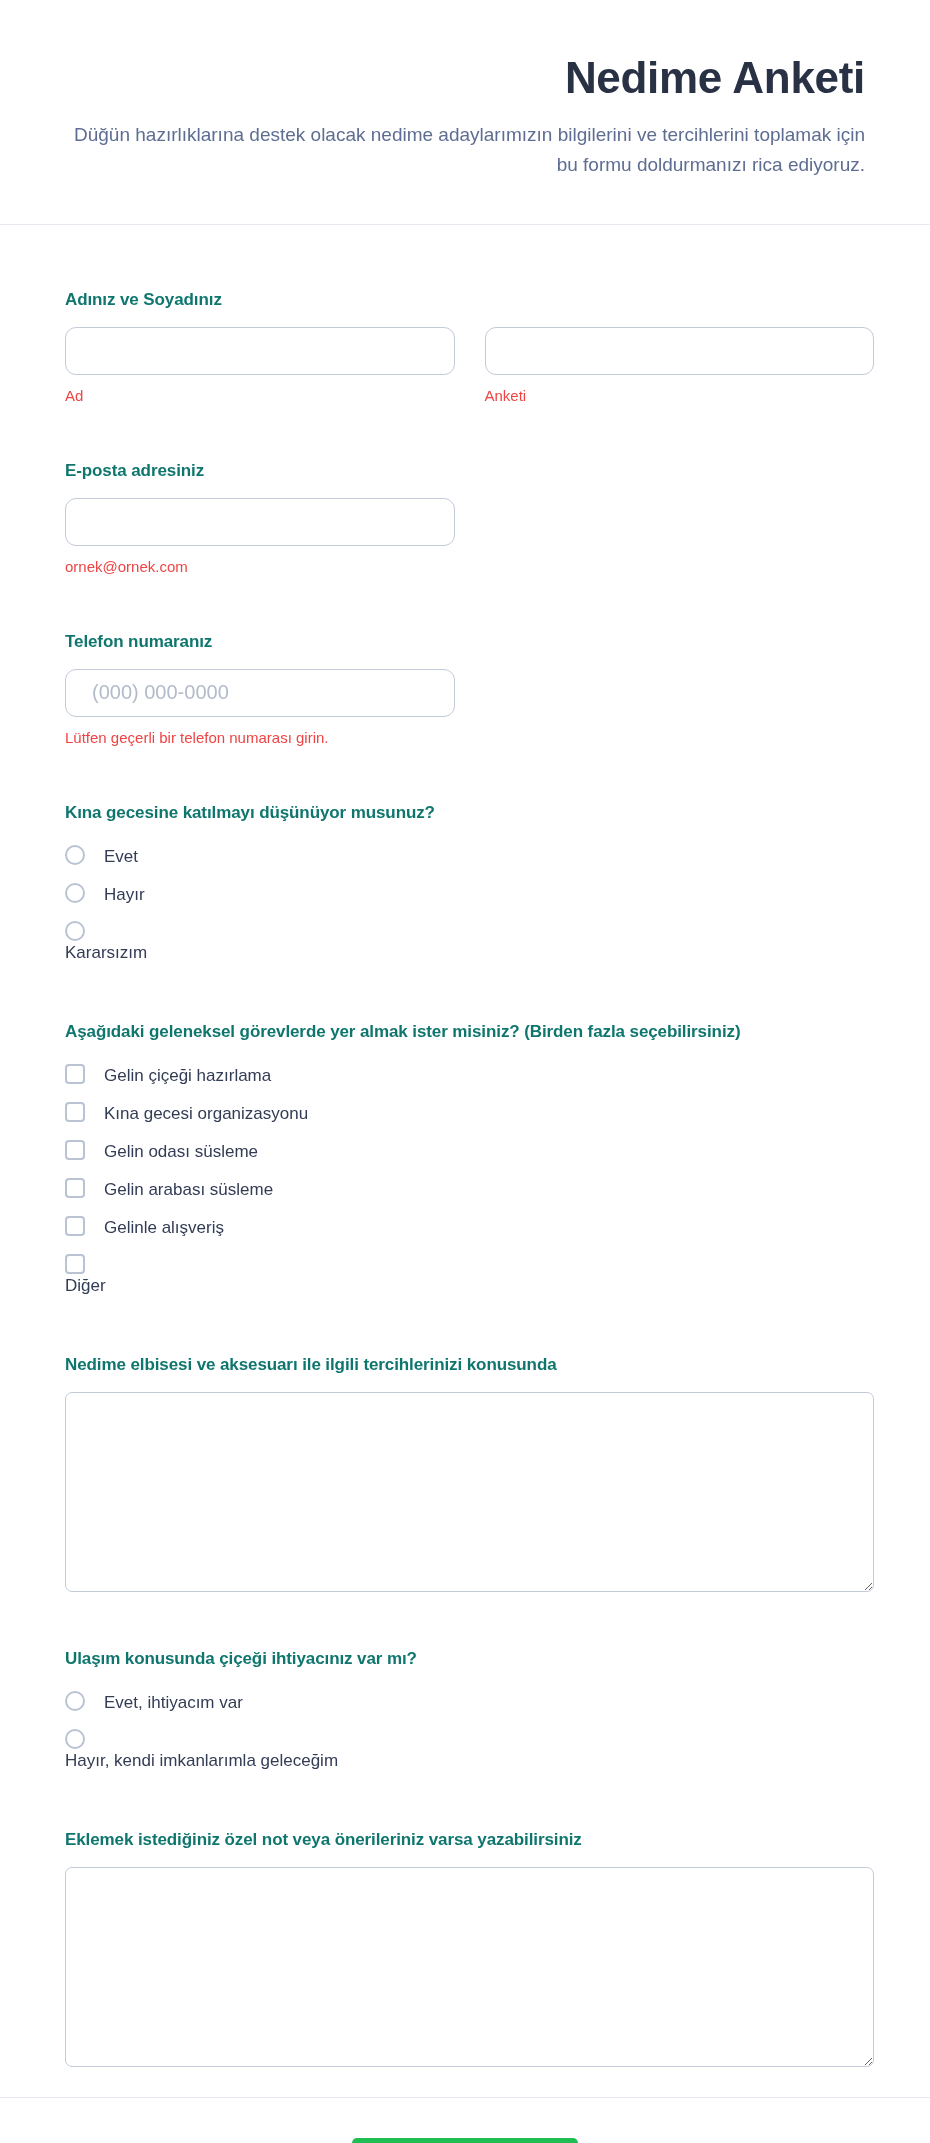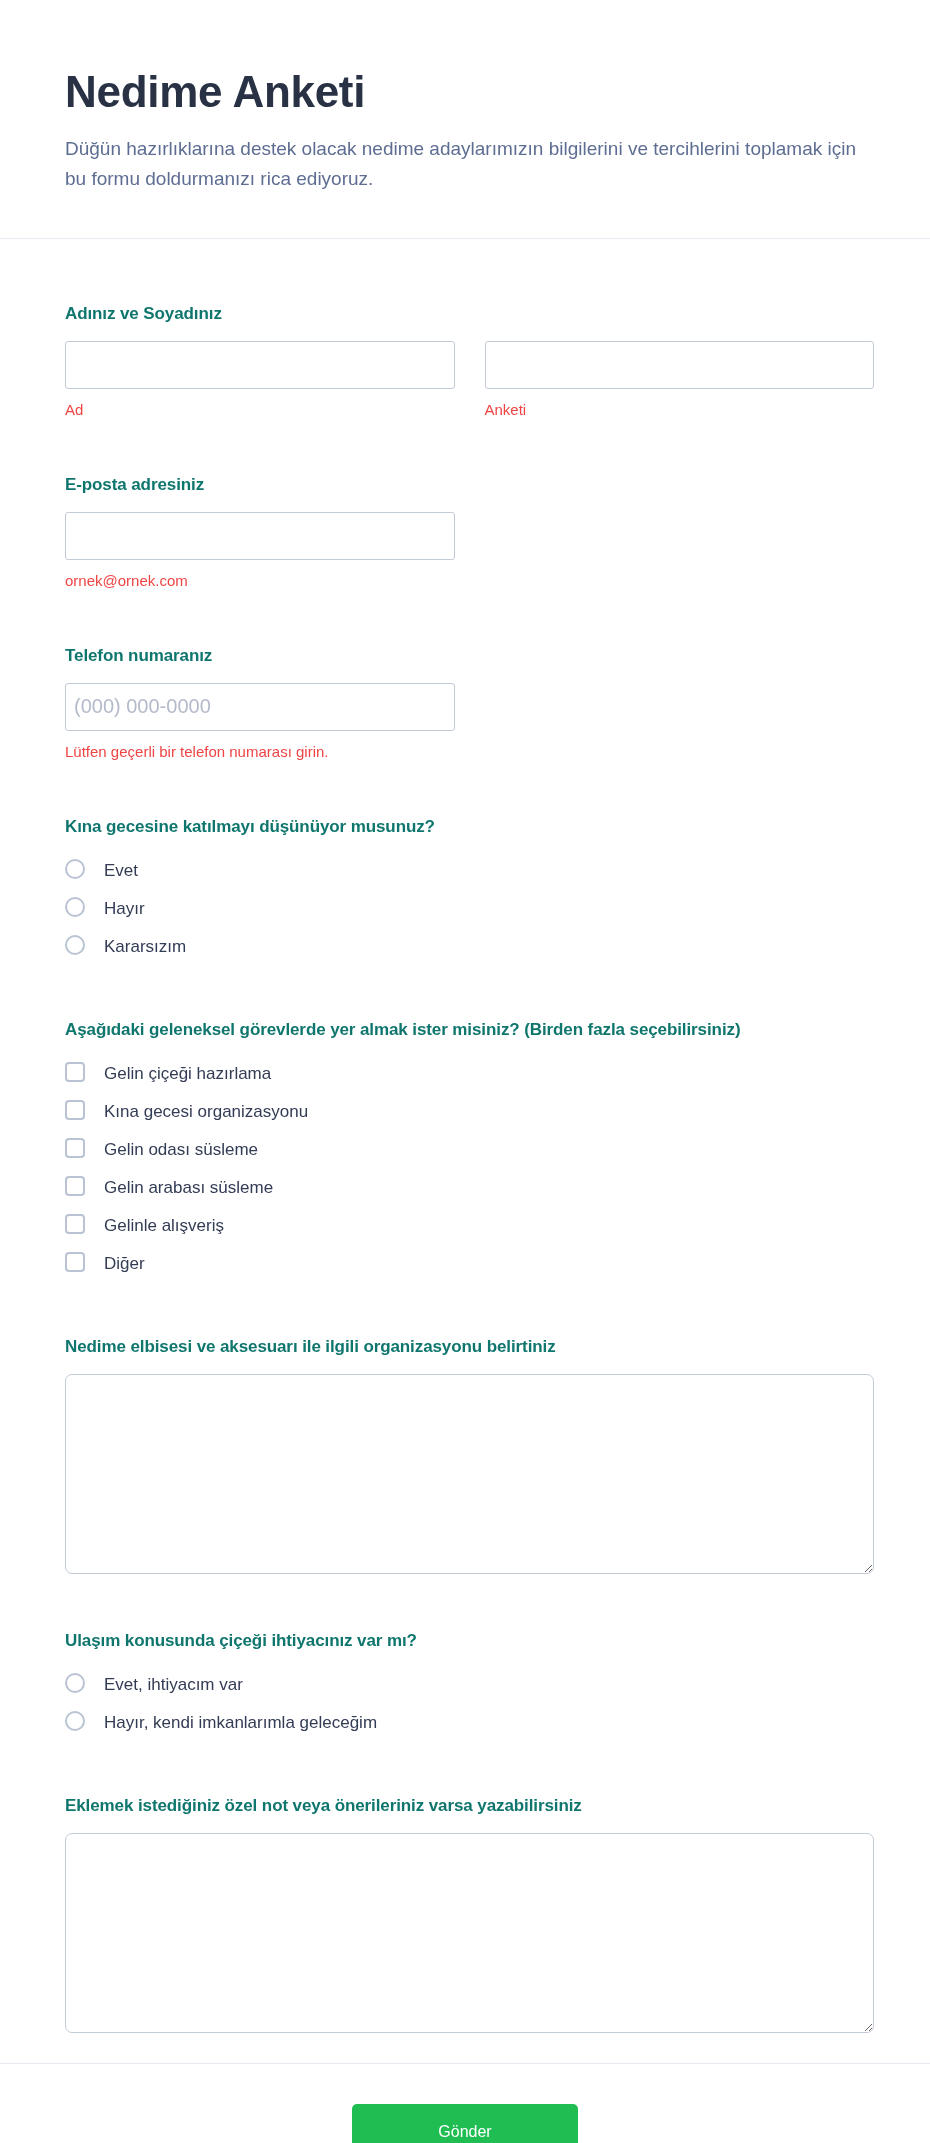--- a/index.html
+++ b/index.html
@@ -6,21 +6,21 @@
   * { box-sizing: border-box; }
   html, body { margin: 0; padding: 0; background: #ffffff; }
   body {
     width: 930px;
     min-height: 2143px;
     font-family: "Liberation Sans", "DejaVu Sans", sans-serif;
     color: #2c3345;
   }
 
   
-  .form-header { padding: 66px 65px 44px 65px; }
+  .form-header { padding: 52px 65px 44px 65px; text-align: right; }
   .form-title {
     margin: 0;
     font-size: 44px;
     font-weight: 700;
     line-height: 1.18;
     color: #293245;
     letter-spacing: -0.3px;
   }
   .form-description {
     margin: 16px 0 0 0;
@@ -52,22 +52,22 @@
   }
 
   .control-row { margin-top: 14px; display: flex; gap: 30px; }
   .col { flex: 1; display: flex; flex-direction: column; }
   .col-half { max-width: 390px; }
 
   input[type="text"] {
     width: 100%;
     height: 48px;
     border: 1px solid #c3cad8;
-    border-radius: 3px;
-    padding: 0 8px;
+    border-radius: 11px;
+    padding: 0 26px;
     font-family: inherit;
     font-size: 20px;
     color: #2c3345;
     outline: none;
     background: #fff;
   }
   input[type="text"]::placeholder { color: #b3bac9; }
 
   .single-input { width: 390px; }
 
@@ -92,21 +92,21 @@
     background: #fff;
   }
 
   
   .options { margin-top: 19px; }
   .option-row {
     display: flex;
     min-height: 28px;
     margin-bottom: 10px;
   }
-  .option-row:last-child { margin-bottom: 0; }
+  .option-row:last-child { margin-bottom: 0; flex-direction: column; }
   .control-box {
     flex: 0 0 auto;
     width: 20px;
     height: 20px;
     border: 2px solid #b9c3d3;
     background: #fff;
     margin-right: 19px;
   }
   .radio .control-box { border-radius: 50%; }
   .checkbox .control-box { border-radius: 4px; }
@@ -235,21 +235,21 @@
         </div>
 
         <div class="option-row">
           <span class="control-box"></span>
           <span class="option-label">Diğer</span>
         </div>
       </div>
   </section>
 
   <section class="question">
-    <label class="q-label">Nedime elbisesi ve aksesuarı ile ilgili organizasyonu belirtiniz</label>
+    <label class="q-label">Nedime elbisesi ve aksesuarı ile ilgili tercihlerinizi konusunda</label>
     <div class="control-row">
       <textarea style=""></textarea>
     </div>
   </section>
 
   <section class="question">
     <label class="q-label">Ulaşım konusunda çiçeği ihtiyacınız var mı?</label>
     <div class="options radio">
 
         <div class="option-row">

